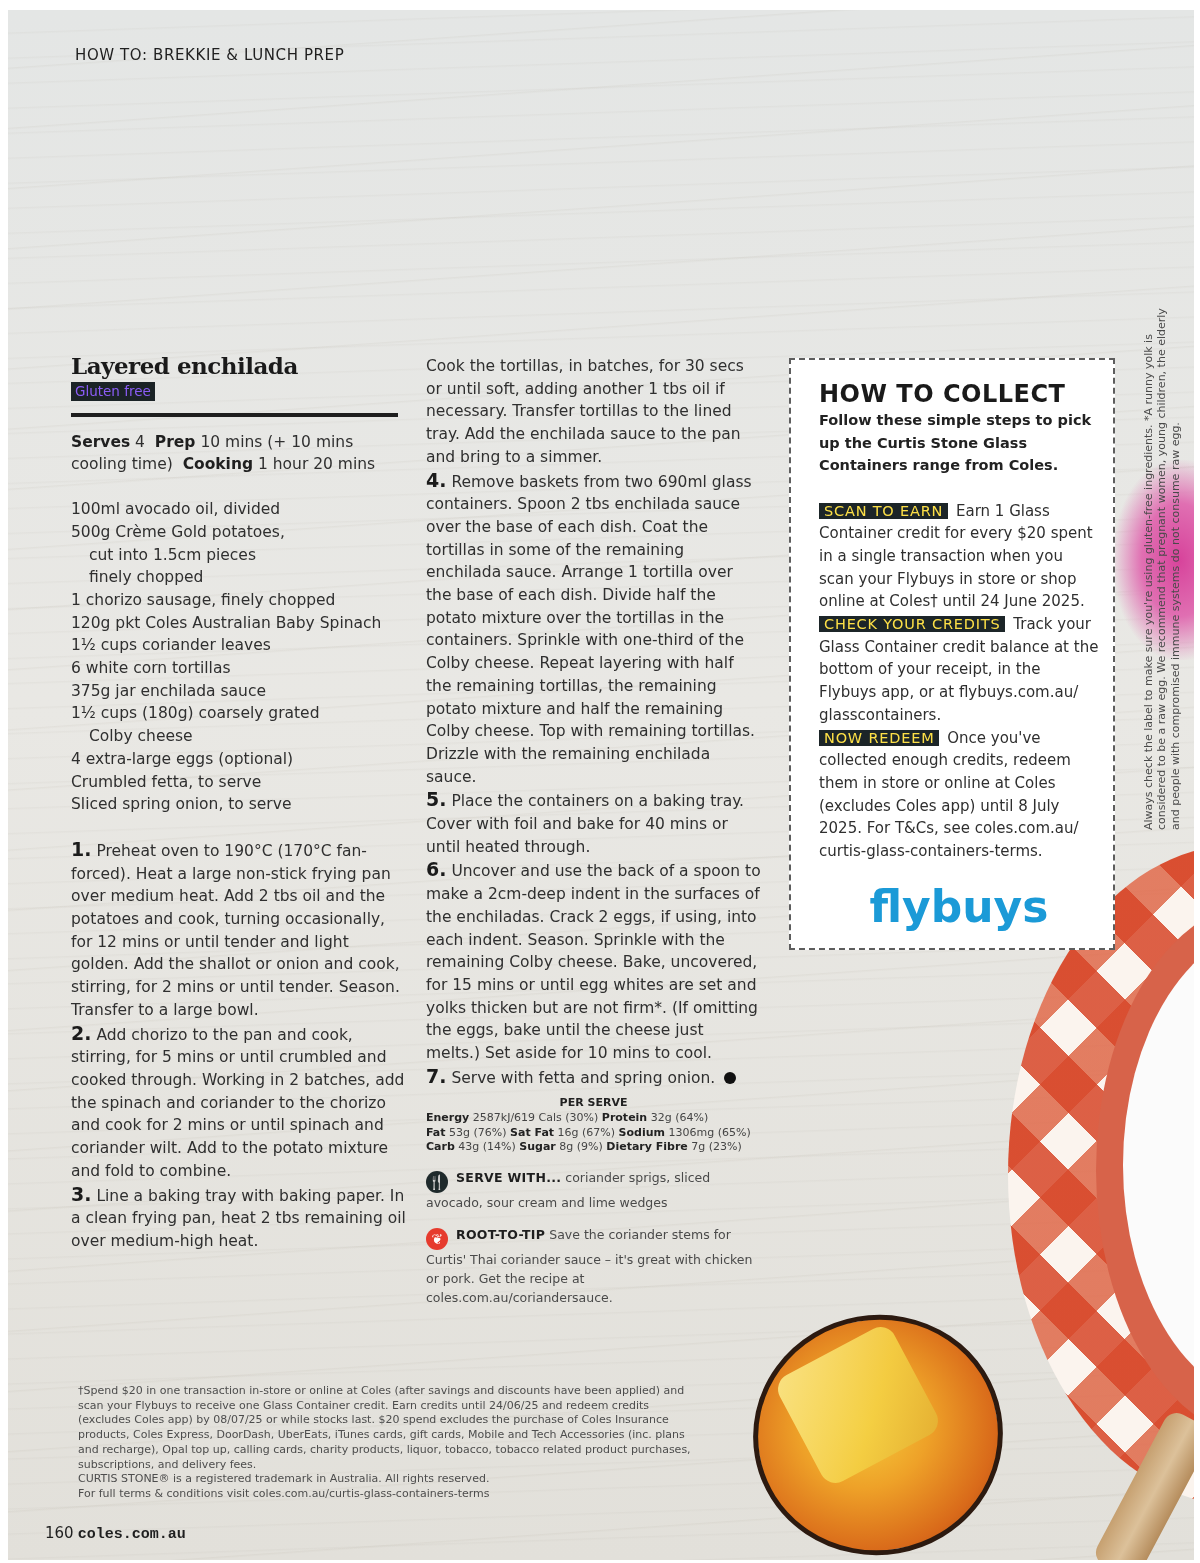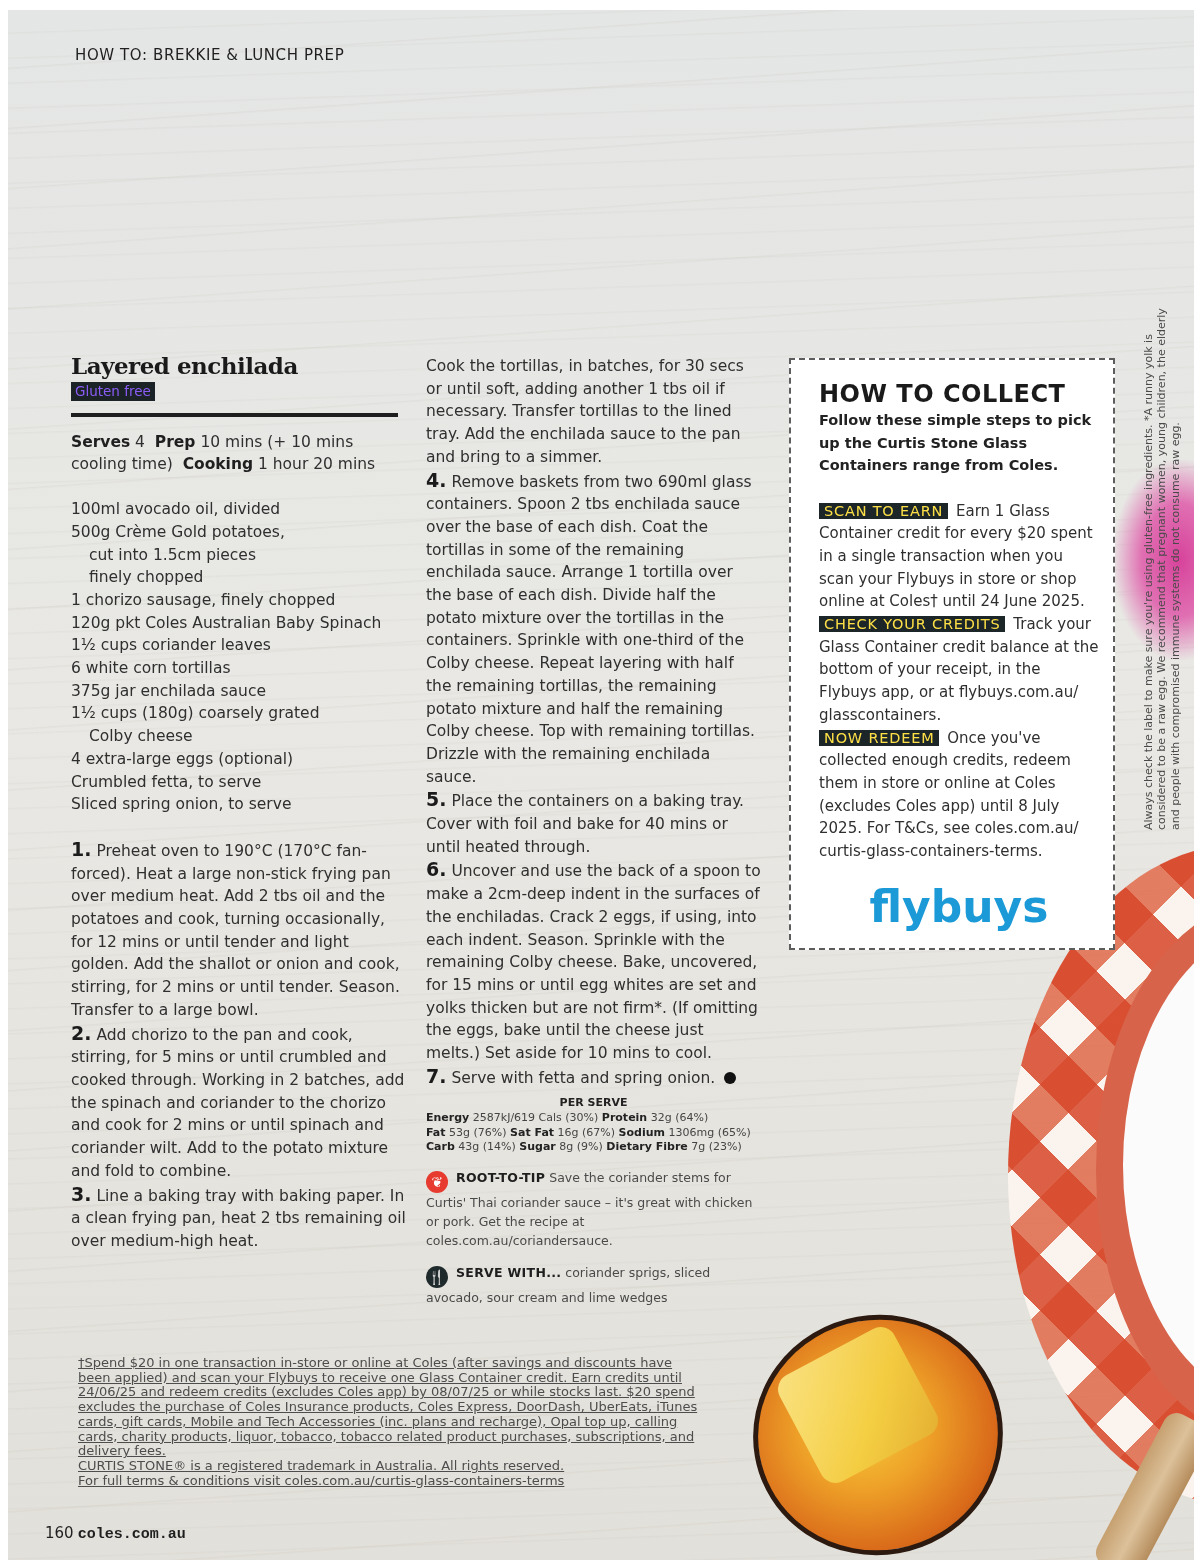--- a/index.html
+++ b/index.html
@@ -66,21 +66,21 @@
   }
   .side-note {
     position: absolute; left: 1134px; top: 820px; width: 530px; transform-origin: 0 0; transform: rotate(-90deg);
     font-size: 11px; line-height: 13.3px; color: #4a4a4a;
   }
   .pink-cloth {
     position: absolute; left: 1105px; top: 450px; width: 95px; height: 200px;
     background: radial-gradient(ellipse at 70% 50%, #d7439b 0%, #e06fb2 40%, rgba(230,140,190,0) 72%);
   }
   .footnote {
-    position: absolute; left: 70px; top: 1346px; width: 620px; font-size: 13px; line-height: 14.7px; color: #4d4d4d; text-decoration: underline;
+    position: absolute; left: 70px; top: 1374px; width: 620px; font-size: 11px; line-height: 14.7px; color: #4d4d4d;
   }
   .folio { position: absolute; left: 37px; top: 1514px; font-size: 15px; color: #1f1f1f; }
   .folio b { margin-left: 4px; font-family: Liberation Mono, monospace; }
   .plate-outer {
     position: absolute; left: 1000px; top: 835px; width: 460px; height: 660px; border-radius: 50%;
     background:
       repeating-linear-gradient(45deg, rgba(215,70,40,0.85) 0px, rgba(215,70,40,0.85) 40px, rgba(255,255,255,0) 40px, rgba(255,255,255,0) 80px),
       repeating-linear-gradient(-45deg, rgba(225,90,55,0.75) 0px, rgba(225,90,55,0.75) 40px, #fbf4ee 40px, #fbf4ee 80px);
   }
   .plate-rim {
@@ -210,28 +210,28 @@
         <b>Carb</b>
         <span>43g (14%)</span>
         <b>Sugar</b>
         <span>8g (9%)</span>
         <b>Dietary Fibre</b>
         <span>7g (23%)</span>
       </div>
     </div>
 
     <div class="tip">
+      <span class="tip-icon dark">🍴</span>
+      <b>SERVE WITH...</b>
+      <span>coriander sprigs, sliced avocado, sour cream and lime wedges</span>
+    </div>
+    <div class="tip">
       <span class="tip-icon red">❦</span>
       <b>ROOT-TO-TIP</b>
       <span>Save the coriander stems for Curtis' Thai coriander sauce – it's great with chicken or pork. Get the recipe at coles.com.au/coriandersauce.</span>
-    </div>
-    <div class="tip">
-      <span class="tip-icon dark">🍴</span>
-      <b>SERVE WITH...</b>
-      <span>coriander sprigs, sliced avocado, sour cream and lime wedges</span>
     </div>
   </div>
 
   <div class="collect">
     <h2>HOW TO COLLECT</h2>
     <div class="sub">Follow these simple steps to pick up the Curtis Stone Glass Containers range from Coles.</div>
     <div class="body">
       <div>
         <span class="pill">SCAN TO EARN</span>
         <span>Earn 1 Glass Container credit for every $20 spent in a single transaction when you scan your Flybuys in store or shop online at Coles† until 24 June 2025.</span>

